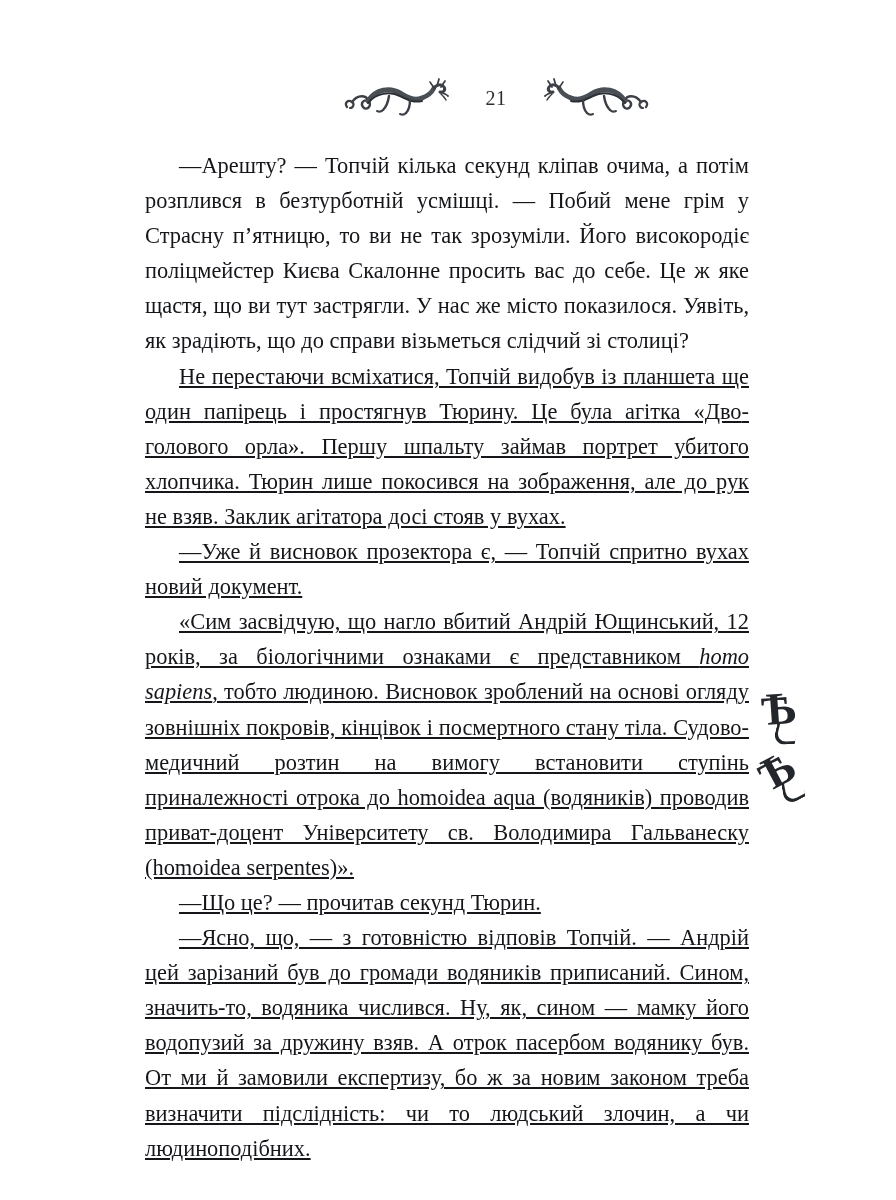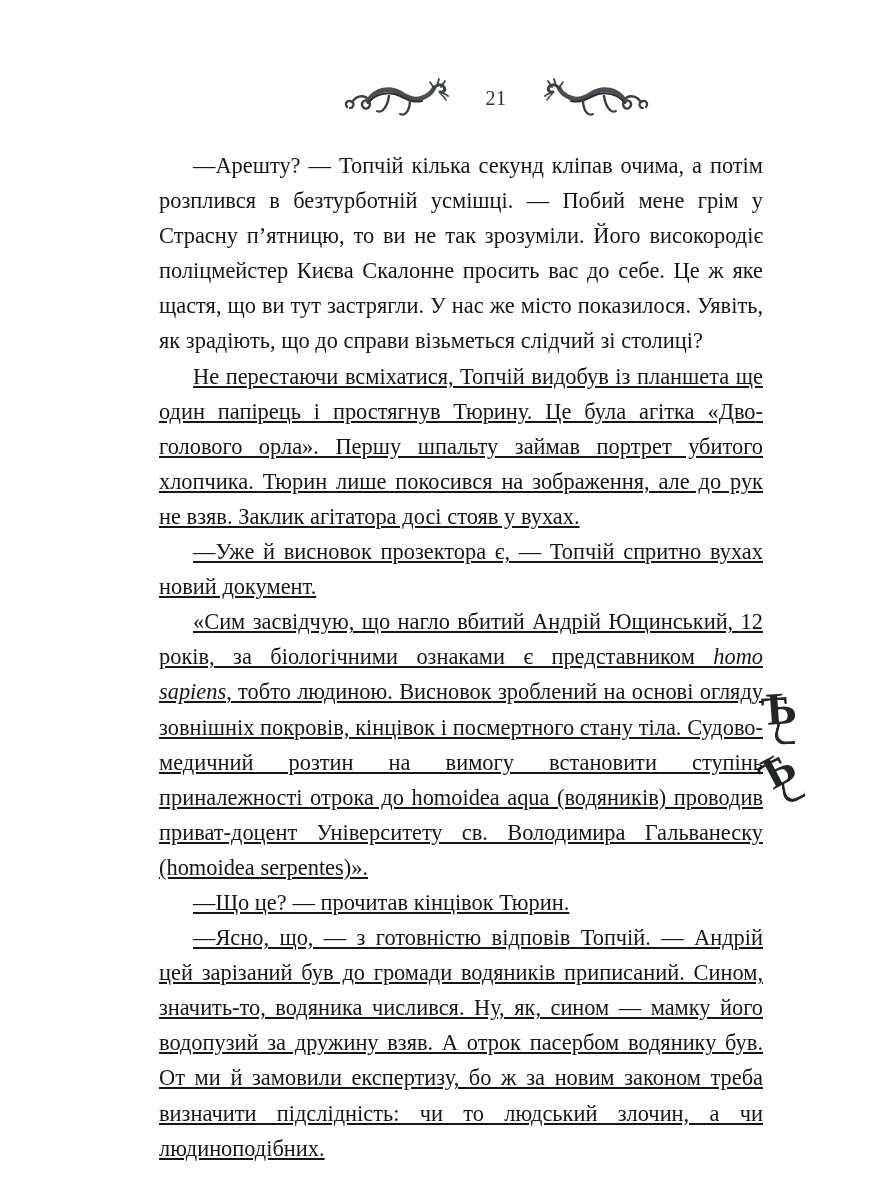--- a/index.html
+++ b/index.html
@@ -80,21 +80,21 @@
     height: 20px;
     border-left: 3px solid #23262b;
     border-bottom: 3px solid #23262b;
     border-radius: 0 0 0 14px;
     transform: skewX(-18deg);
   }
 
   
   .textblock {
     position: absolute;
-    left: 159px;
+    left: 145px;
     top: 148px;
     width: 604px;
   }
   p.para {
     margin: 0;
     font-size: 22.4px;
     line-height: 35.1px;
     text-align: justify;
     text-indent: 34px;
     hyphens: manual;
@@ -172,17 +172,17 @@
       <span>Ѣ</span>
       <span class="leg"></span>
     </span>
   </div>
 
   <div class="textblock">
     <p class="para">—Арешту? — Топчій кілька секунд кліпав очима, а по­тім розплився в безтурботній усмішці. — Побий мене грім у Страсну п’ятницю, то ви не так зрозуміли. Його високо­родіє поліцмейстер Києва Скалонне просить вас до себе. Це ж яке щастя, що ви тут застрягли. У нас же місто пока­зилося. Уявіть, як зрадіють, що до справи візьметься слід­чий зі столиці?</p>
     <p class="para">Не перестаючи всміхатися, Топчій видобув із планшета ще один папірець і простягнув Тюрину. Це була агітка «Дво­голового орла». Першу шпальту займав портрет убитого хлопчика. Тюрин лише покосився на зображення, але до рук не взяв. Заклик агітатора досі стояв у вухах.</p>
     <p class="para">—Уже й висновок прозектора є, — Топчій спритно вухах новий документ.</p>
     <p class="para"><span>«Сим засвідчую, що нагло вбитий Андрій Ющинський, 12 років, за біологічними ознаками є представником </span><span class="ital">homo sapiens</span><span>, тобто людиною. Висновок зроблений на основі огляду зовнішніх покровів, кінцівок і посмертного стану тіла. Судово-медичний розтин на вимогу встановити сту­пінь приналежності отрока до homoidea aqua (водяників) проводив приват-доцент Університету св. Володимира Гальванеску (homoidea serpentes)».</span></p>
-    <p class="para">—Що це? — прочитав кінцівок Тюрин.</p>
+    <p class="para">—Що це? — прочитав секунд Тюрин.</p>
     <p class="para">—Ясно, що, — з готовністю відповів Топчій. — Андрій цей зарізаний був до громади водяників приписаний. Си­ном, значить-то, водяника числився. Ну, як, сином — мам­ку його водопузий за дружину взяв. А отрок пасербом водя­нику був. От ми й замовили експертизу, бо ж за новим законом треба визначити підслідність: чи то людський зло­чин, а чи людиноподібних.</p>
   </div>
 
 </div>
 
 </body></html>

